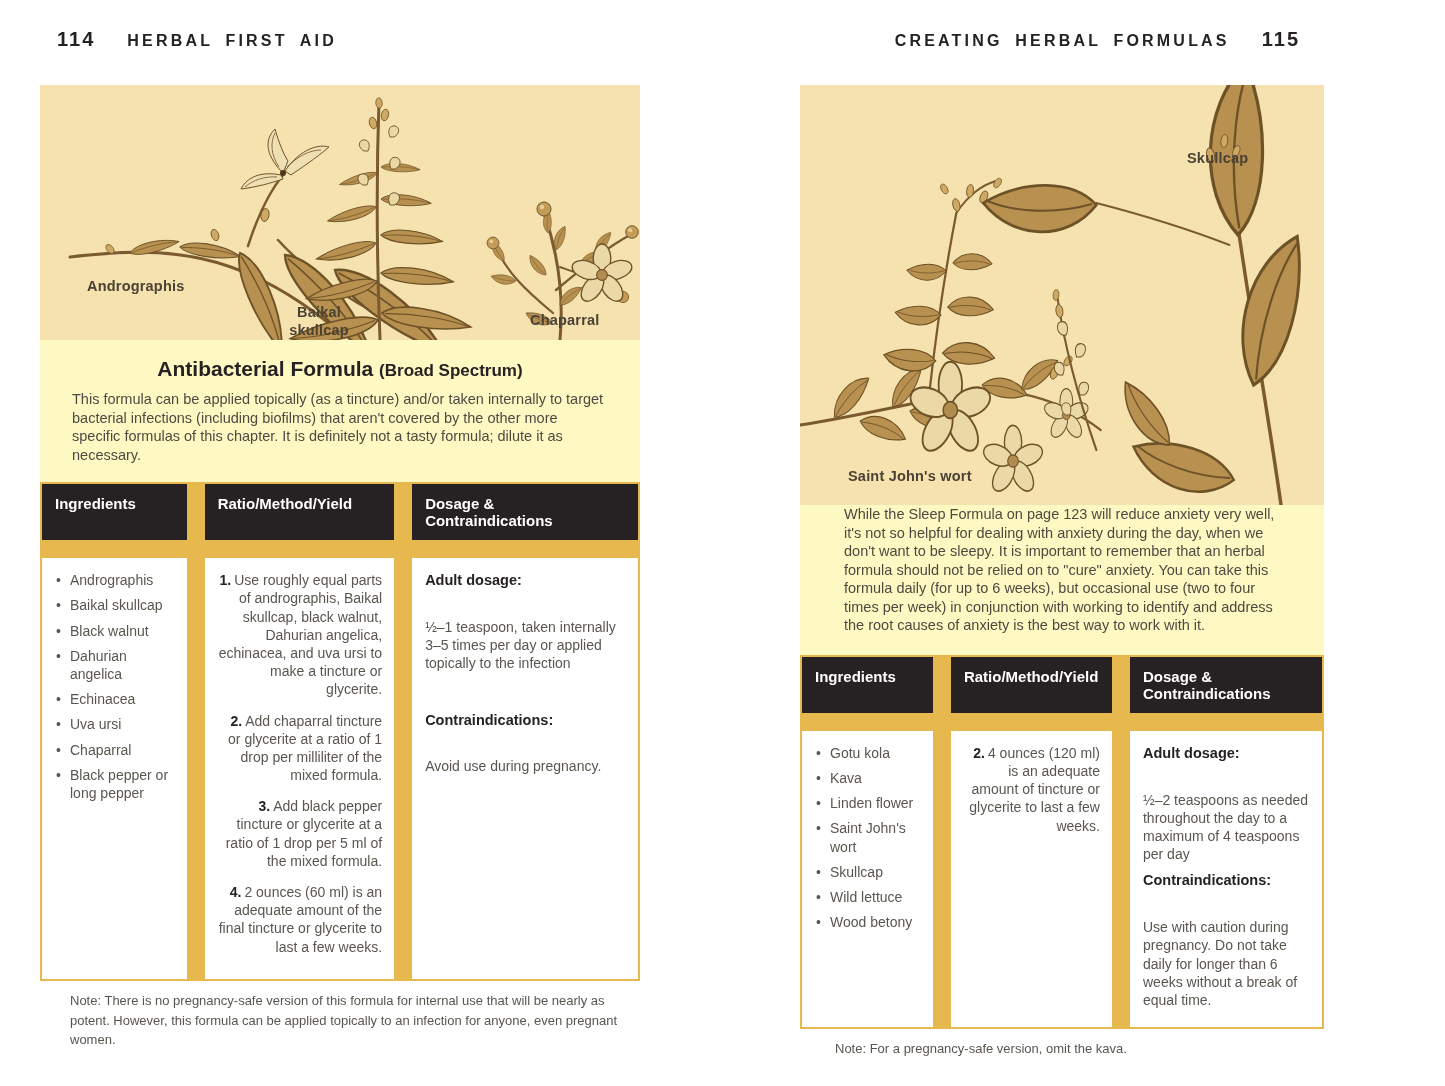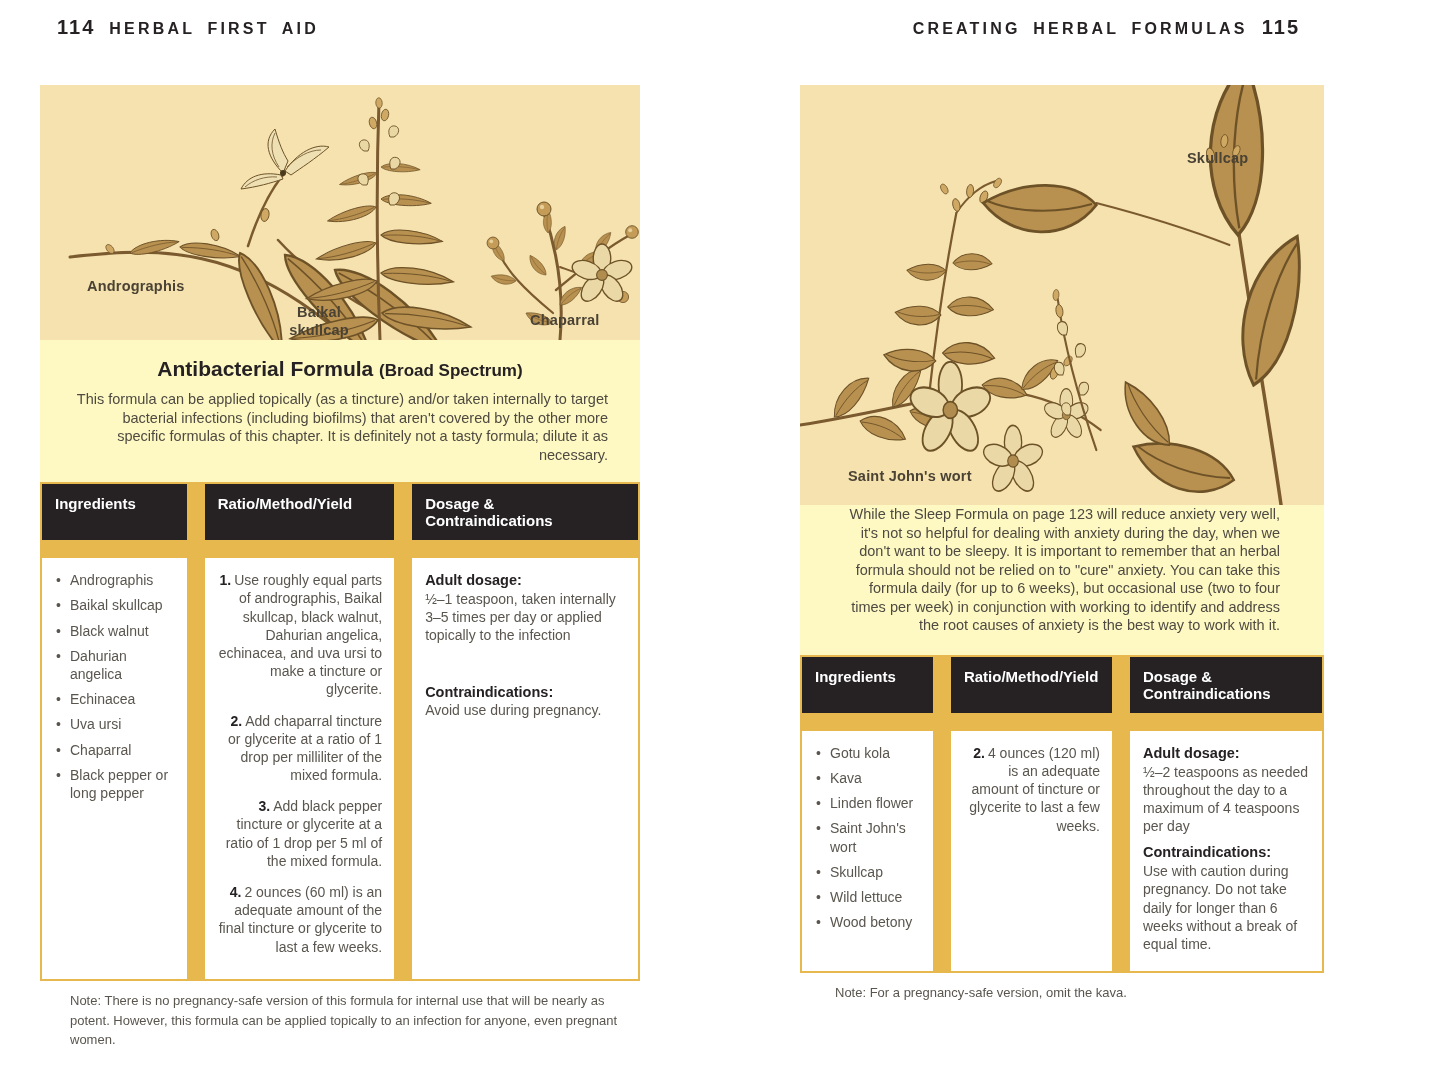--- a/index.html
+++ b/index.html
@@ -4,57 +4,57 @@
 <style>
   html,body{margin:0;padding:0;background:#ffffff;}
   body{font-family:"Liberation Sans", sans-serif; -webkit-font-smoothing:antialiased;}
   .spread{position:relative;width:1445px;height:1086px;background:#ffffff;overflow:hidden;}
 
   .page{position:absolute;top:0;}
   .page-left{left:40px;width:600px;}
   .page-right{left:800px;width:524px;}
 
   
-  .running-head{position:absolute;top:16px;display:flex;align-items:baseline;gap:14px;color:#262223;}
+  .running-head{position:absolute;top:28px;display:flex;align-items:baseline;gap:32px;color:#262223;}
   .page-left .running-head{left:17px;}
   .page-right .running-head{right:24px;}
   .page-num{font-size:20px;font-weight:bold;letter-spacing:2px;}
   .head-title{font-size:16px;font-weight:bold;letter-spacing:3.2px;word-spacing:5px;}
 
   
   .panel{margin-top:85px;width:100%;}
   .illustration{position:relative;background:#f5e2af;overflow:hidden;}
   .page-left .illustration{height:255px;}
   .page-right .illustration{height:420px;}
   .illustration svg{position:absolute;left:0;top:0;width:100%;height:100%;display:block;}
   .plant-label{position:absolute;font-size:14.5px;font-weight:600;color:#4a4234;letter-spacing:0.2px;line-height:1.25;}
 
   .band{background:#fef9c3;}
   .formula-title{text-align:center;font-size:21px;font-weight:bold;color:#262223;padding:17px 20px 0;margin:0 0 9px;}
   .formula-title .subtitle{font-size:17px;}
-  .formula-desc{margin:0;padding:0 32px 18px;font-size:14.5px;line-height:1.28;color:#4e4a41;text-align:right;}
+  .formula-desc{margin:0;padding:0 32px 18px;font-size:14.5px;line-height:1.28;color:#4e4a41;}
   .page-right .formula-desc{padding:0 44px 20px;}
 
   
   .ftable{display:grid;gap:18px;background:#e6b84d;border:2px solid #e6b84d;box-sizing:border-box;width:100%;}
   .page-left .ftable{grid-template-columns:155fr 203fr 242fr;}
   .page-right .ftable{grid-template-columns:165fr 203fr 242fr;}
   .th{background:#262223;color:#ffffff;font-size:15px;font-weight:bold;padding:11px 13px;}
   .td{background:#ffffff;padding:13px 12px 18px 13px;font-size:14px;line-height:1.3;color:#5a564f;}
   .page-left .td{min-height:390px;}
   .page-right .td{min-height:195px;}
 
   ul.ing-list{margin:0;padding:0;list-style:none;}
   ul.ing-list li{position:relative;padding-left:15px;margin:0 0 7px;}
   ul.ing-list li::before{content:"\2022";position:absolute;left:1px;top:0;color:#5a564f;}
   .step{margin:0 0 13px;text-align:right;}
   .step:last-child{margin-bottom:0;}
   .step-num{color:#262223;margin-right:3px;}
   .dosage-label{display:block;color:#262223;font-size:14.5px;}
-  .dosage-text{display:block;}
+  .dosage-text{display:block;margin-top:28px;}
   .page-left .dosage-block + .dosage-block{margin-top:38px;}
   .page-right .dosage-block + .dosage-block{margin-top:8px;}
 
   .note{font-size:13px;line-height:1.5;color:#5a564f;margin:10px 14px 0 30px;}
   .page-right .note{margin-left:35px;}
 
   
   .stem{fill:none;stroke:#7a5a2e;stroke-linecap:round;}
 </style>
 </head>

